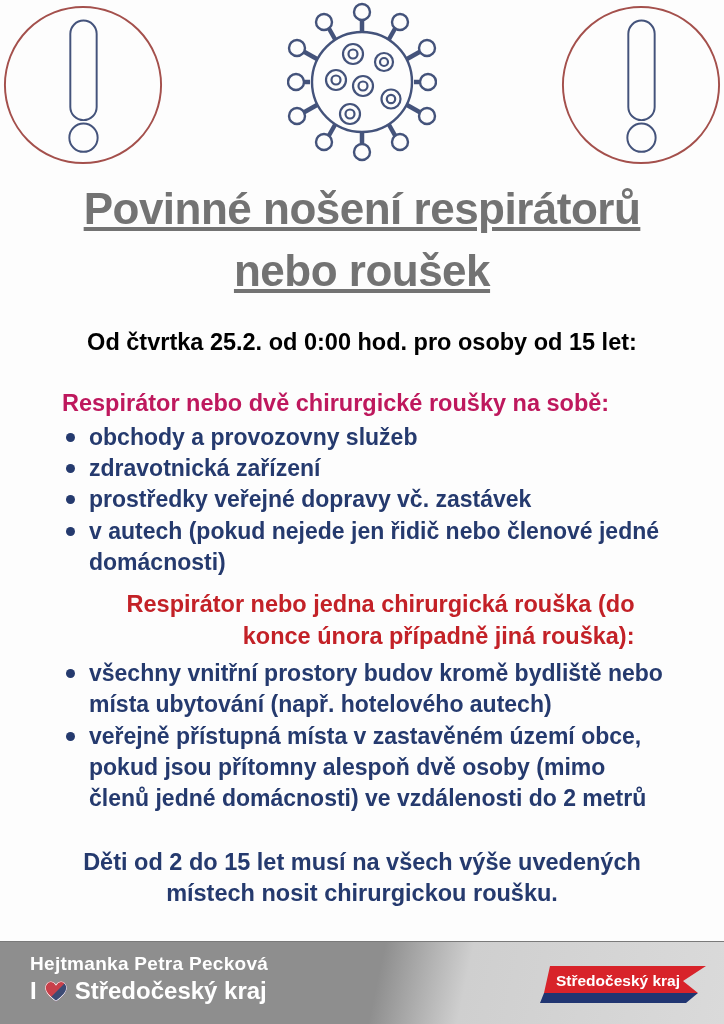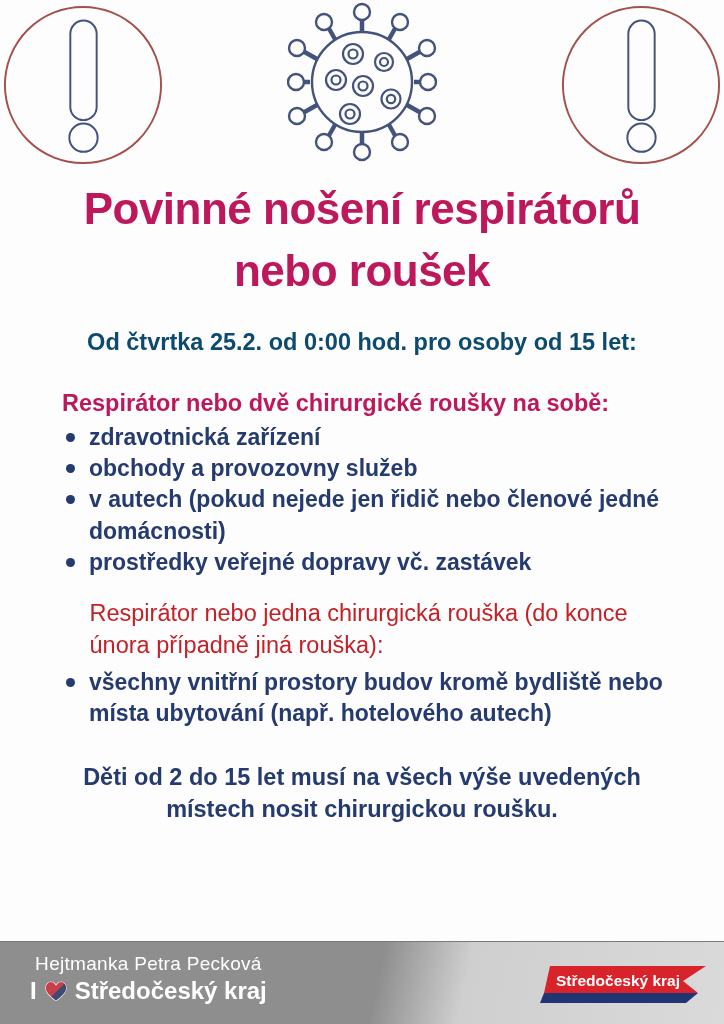--- a/index.html
+++ b/index.html
@@ -21,30 +21,31 @@
   .icon-center{position:absolute;left:287px;top:2px;}
   .icon-right{position:absolute;right:2px;top:4px;}
   
   .title{
     margin:8px auto 0 auto;
     max-width:660px;
     text-align:center;
     font-size:44px;
     font-weight:bold;
     line-height:1.42;
-    color:#be185d;
+    color:#737373;
     letter-spacing:-0.5px;
+    text-decoration:underline;
   }
   .subtitle{
     margin:26px auto 0 auto;
     max-width:640px;
     text-align:center;
     font-size:23.5px;
     font-weight:bold;
-    color:#0c4a6e;
+    color:#000000;
   }
   
   .section1-heading{
     margin:34px 0 0 62px;
     font-size:23.5px;
     font-weight:bold;
     color:#be185d;
   }
   .bullet-list{
     margin:5px 0 0 0;
@@ -61,25 +62,25 @@
   }
   .bullet-list li::before{
     content:"";
     position:absolute;
     left:4px;top:11px;
     width:9px;height:9px;
     border-radius:50%;
     background:#253a6e;
   }
   .section2-heading{
-    margin:20px auto 0 auto;
+    margin:11px auto 0 auto;
     max-width:545px;
-    text-align:left;
-    font-size:23.5px;
-    font-weight:normal;
+    text-align:right;
+    font-size:23.5px;
+    font-weight:bold;
     color:#c32127;
     line-height:1.36;
   }
   .closing{
     margin:32px auto 0 auto;
     max-width:600px;
     text-align:center;
     font-size:23.5px;
     font-weight:bold;
     color:#253a6e;
@@ -93,23 +94,22 @@
     background:linear-gradient(102deg,#8e8e8e 0%,#8e8e8e 52%,#cfcfcf 64%,#dadada 100%);
     border-top:1px solid #7a7a7a;
   }
   .footer-text{
     position:absolute;
     left:30px;top:11px;
     color:#ffffff;
   }
   .footer-line1{
     font-size:19px;
-    font-weight:400;
+    font-weight:700;
     letter-spacing:0.3px;
-    text-align:center;
   }
   .footer-line2{
     margin-top:2px;
     font-size:24px;
     font-weight:bold;
     display:flex;
     align-items:center;
     gap:6px;
   }
   .region-logo{
@@ -185,29 +185,30 @@
       <rect x="70" y="17" width="27" height="102" rx="13.5" fill="none" stroke="#44537b" stroke-width="2"></rect>
       <circle cx="83.5" cy="137" r="14.5" fill="none" stroke="#44537b" stroke-width="2"></circle>
     </svg>
   </div>
 
   <div class="title">Povinné nošení respirátorů nebo roušek</div>
   <div class="subtitle">Od čtvrtka 25.2. od 0:00 hod. pro osoby od 15 let:</div>
 
   <div class="section1-heading">Respirátor nebo dvě chirurgické roušky na sobě:</div>
   <ul class="bullet-list">
+      <li>obchody a provozovny služeb</li>
       <li>zdravotnická zařízení</li>
-      <li>obchody a provozovny služeb</li>
+      <li>prostředky veřejné dopravy vč.  zastávek</li>
       <li>v autech (pokud nejede jen řidič nebo členové jedné domácnosti)</li>
-      <li>prostředky veřejné dopravy vč.  zastávek</li>
     </ul>
 
   <div class="section2-heading">Respirátor nebo jedna chirurgická rouška (do konce února případně jiná rouška):</div>
   <ul class="bullet-list">
       <li>všechny vnitřní prostory budov kromě bydliště nebo místa ubytování (např. hotelového autech)</li>
+      <li>veřejně přístupná místa v zastavěném území obce, pokud jsou přítomny alespoň dvě osoby (mimo členů jedné domácnosti) ve vzdálenosti do 2 metrů</li>
     </ul>
 
   <div class="closing">Děti od 2 do 15 let musí na všech výše uvedených místech nosit chirurgickou roušku.</div>
 
   <div class="footer">
     <div class="footer-text">
       <div class="footer-line1">Hejtmanka Petra Pecková</div>
       <div class="footer-line2">
         <span>I</span>
         <svg class="svg-block" width="26" height="24" viewBox="0 0 26 24">

